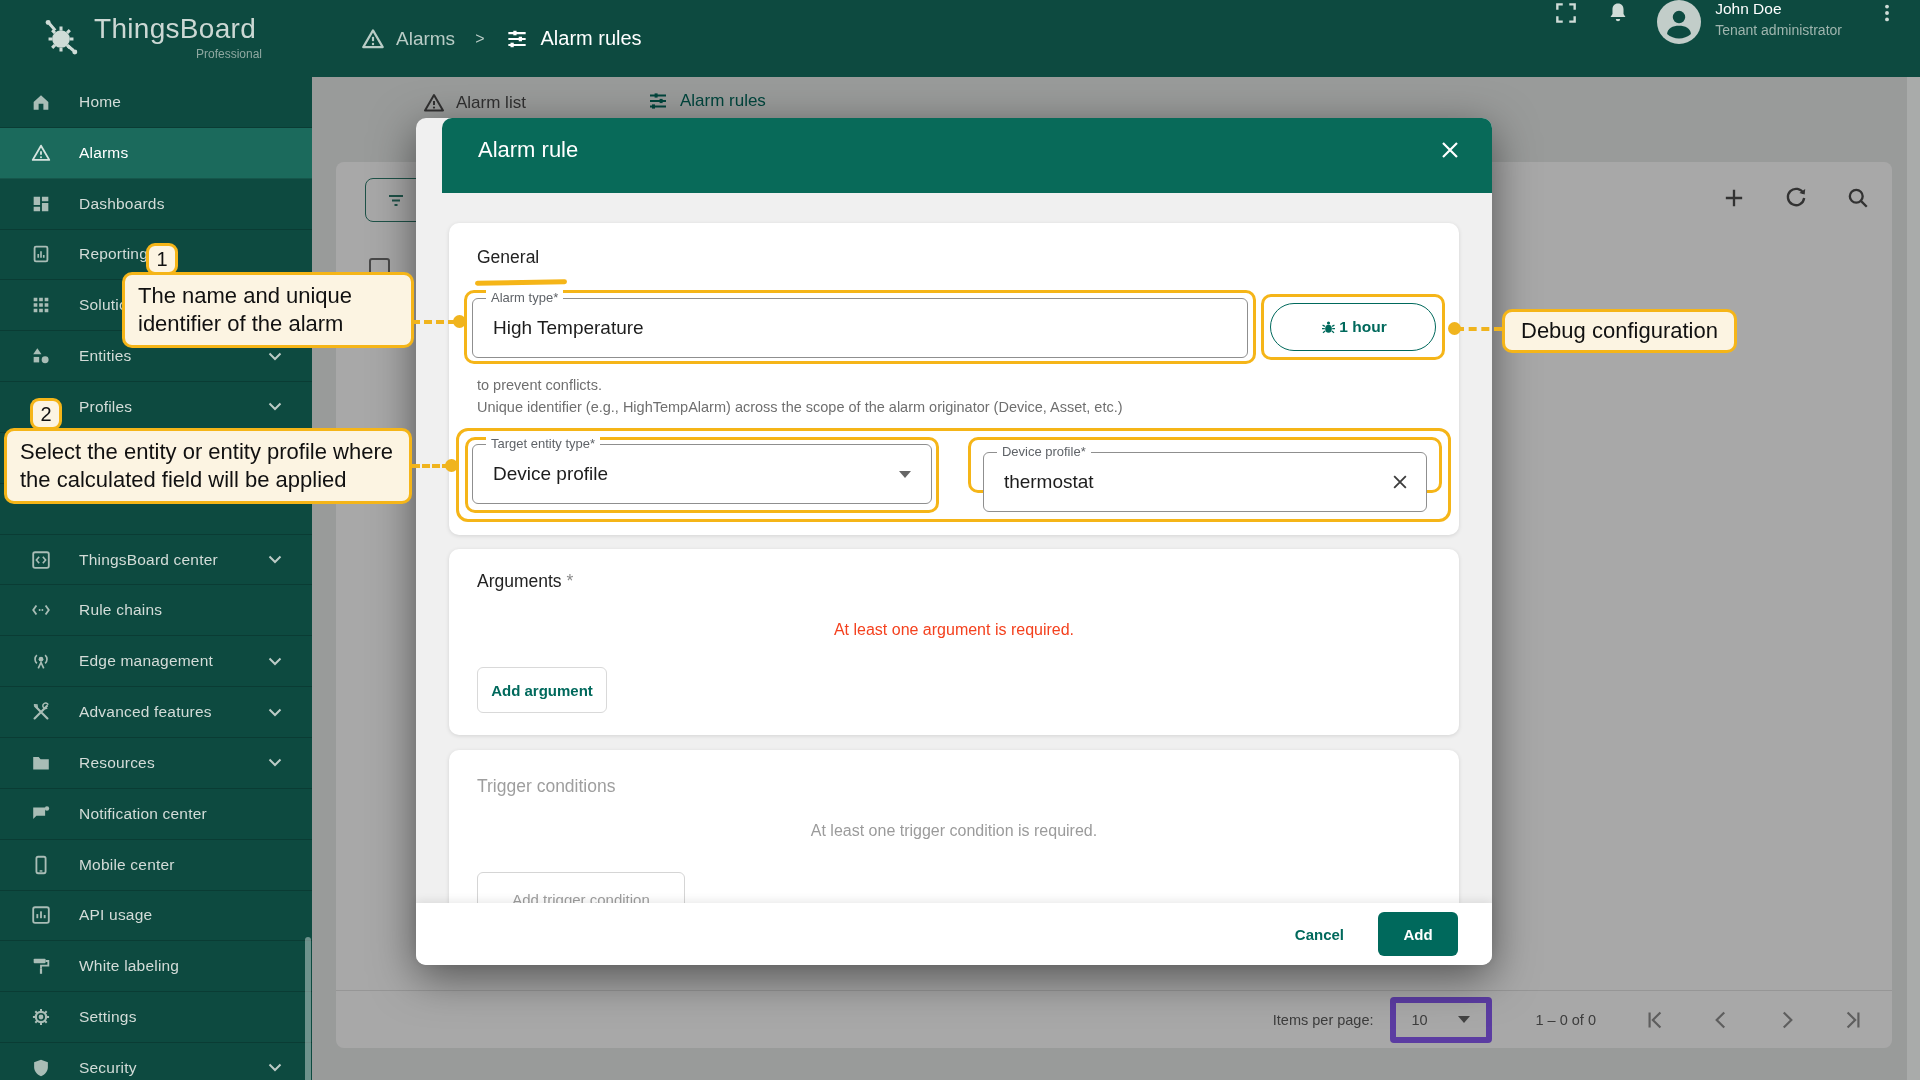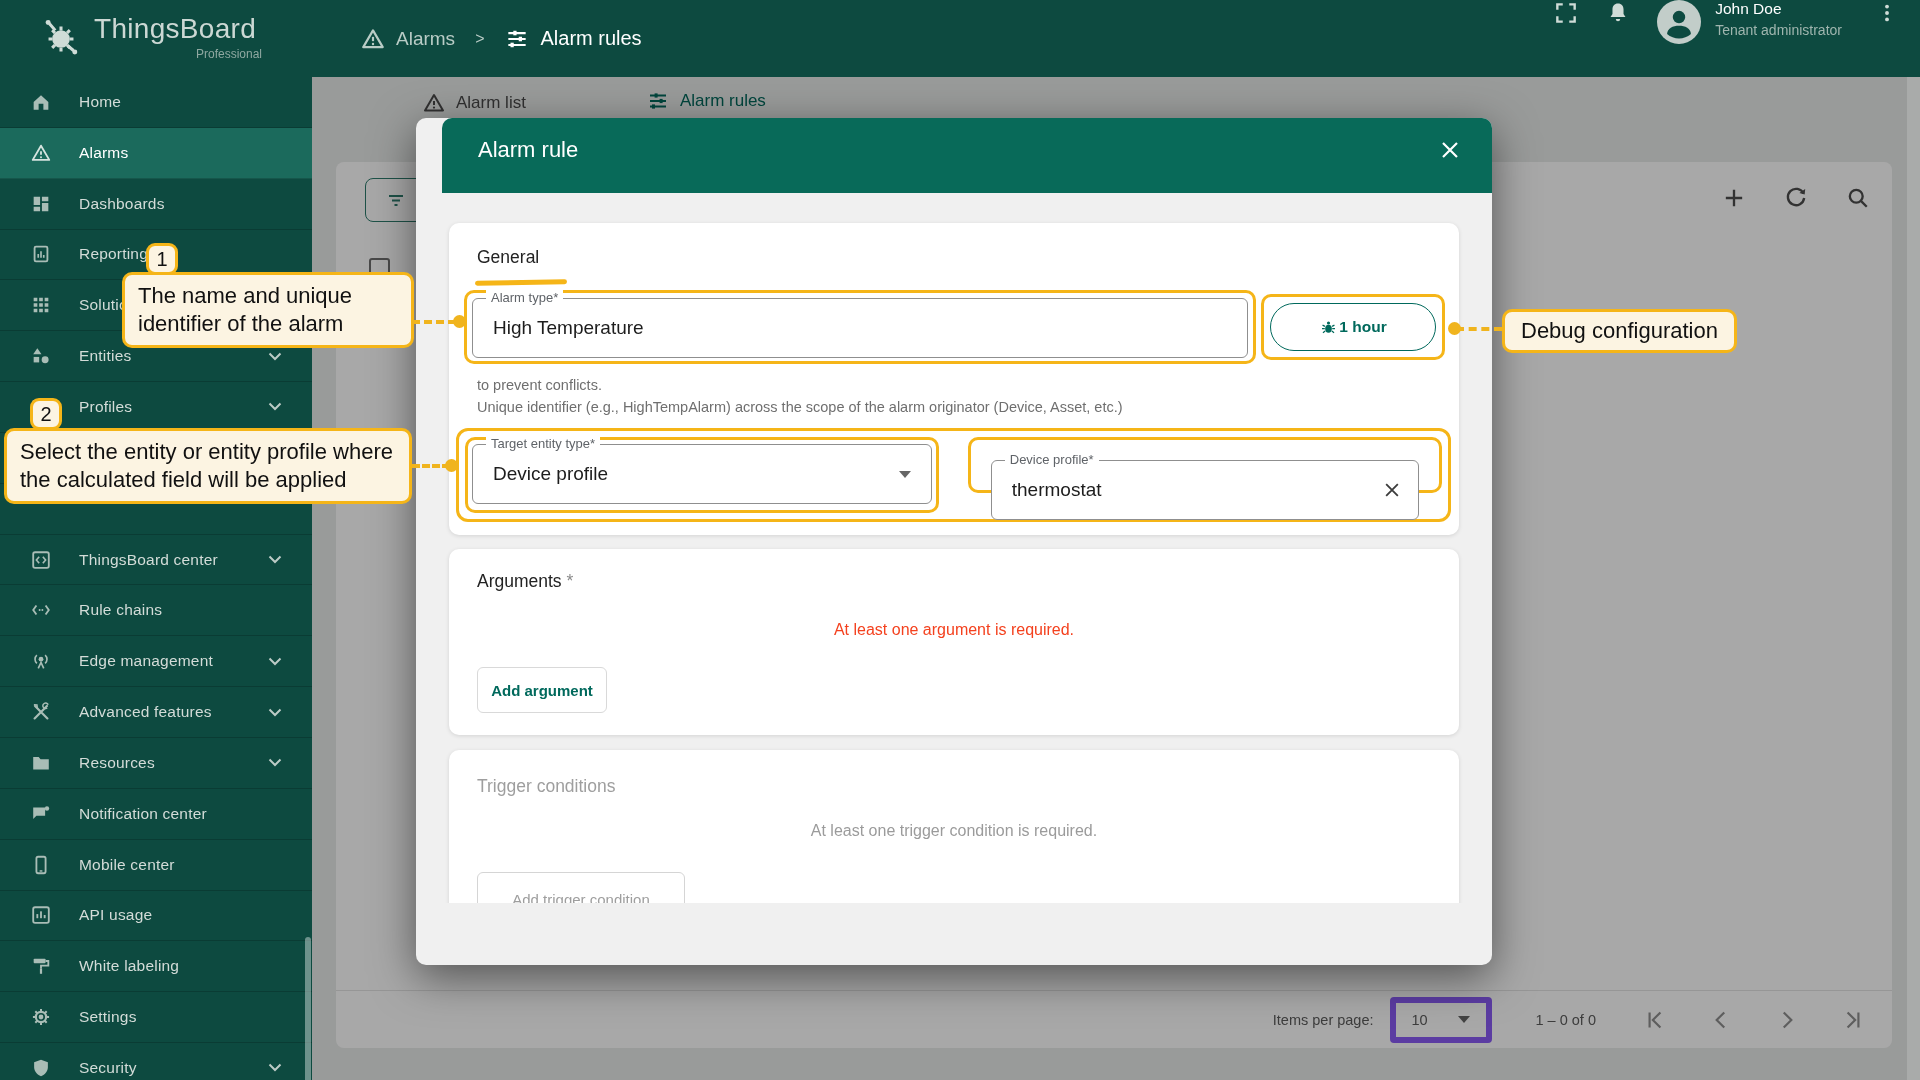--- a/index.html
+++ b/index.html
@@ -512,21 +512,21 @@
       </div>
 
       <div class="ring" style="position:absolute;left:7px;top:205px;width:995px;height:94px;border-radius:12px;padding:6px;display:flex;gap:13px;">
         <div class="ring" style="width:481px;height:76px;padding:4px;">
           <div class="field">
             <span class="flabel">Target entity type*</span>
             <span class="fvalue">Device profile</span>
             <span class="caret"></span>
           </div>
         </div>
-        <div class="ring" style="width:481px;height:56px;padding:20px;margin-left:16px;">
+        <div class="ring" style="width:481px;height:56px;padding:12px;margin-left:16px;">
           <div class="field">
             <span class="flabel">Device profile*</span>
             <span class="fvalue">thermostat</span>
             <span class="fclear">
                 <svg width="20" height="20" viewBox="0 0 24 24" stroke="currentColor" stroke-width="2.2" fill="none">
                   <path d="M5 5l14 14M19 5 5 19"></path>
                 </svg>
               </span>
           </div>
         </div>
@@ -542,20 +542,24 @@
       <div class="obtn" style="top:118px;width:130px;height:46px;">Add argument</div>
     </div>
 
     <div class="mcard" style="top:557px;height:250px;">
       <div class="sec-h disabled" style="position:absolute;left:28px;top:26px;">Trigger conditions</div>
       <div class="gray-msg">At least one trigger condition is required.</div>
       <div class="obtn disabled" style="top:122px;width:208px;height:55px;">Add trigger condition</div>
     </div>
   </div>
 
+  <div class="m-foot">
+    <span class="cancel">Cancel</span>
+    <button class="addbtn">Add</button>
+  </div>
 </div>
 
 <div class="anno badge-num" style="left:146px;top:243px;">1</div>
 <div class="anno callout" style="left:122px;top:272px;width:292px;">The name and unique identifier of the alarm</div>
 <div class="anno dash" style="left:412px;top:320px;width:44px;"></div>
 <div class="anno dot" style="left:453px;top:315px;"></div>
 
 <div class="anno badge-num" style="left:30px;top:398px;">2</div>
 <div class="anno callout" style="left:4px;top:428px;width:408px;">Select the entity or entity profile where the calculated field will be applied</div>
 <div class="anno dash" style="left:412px;top:464px;width:38px;"></div>

